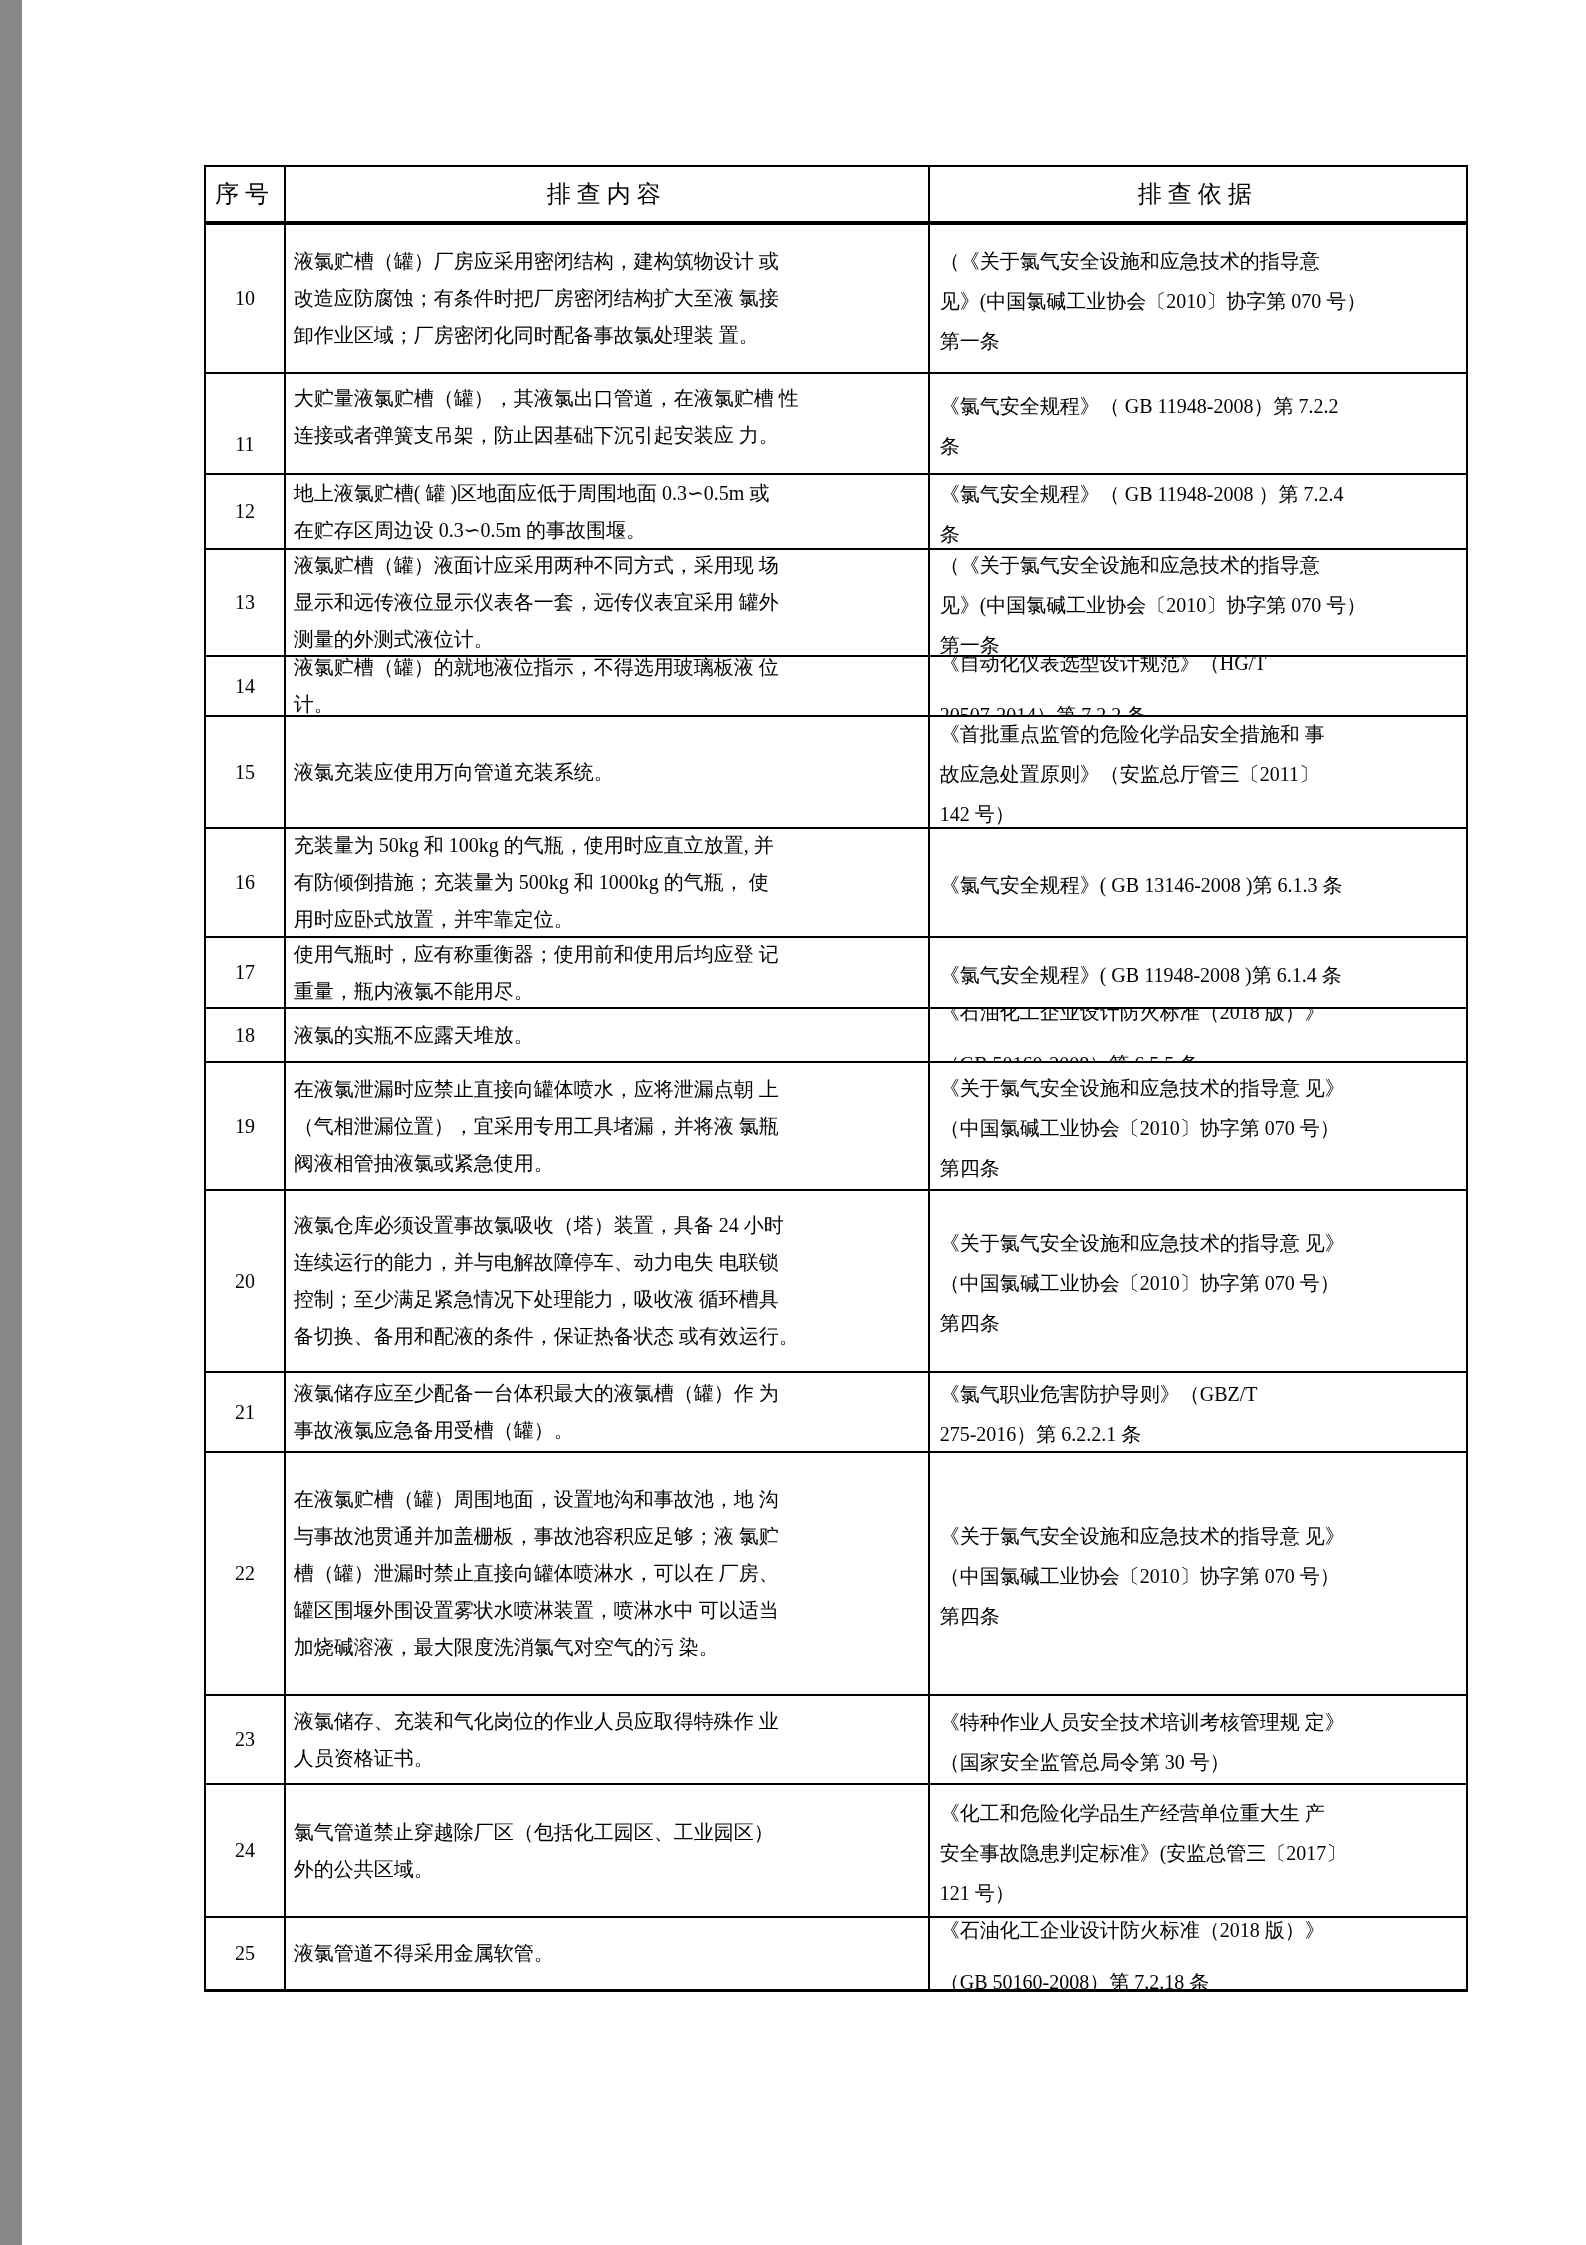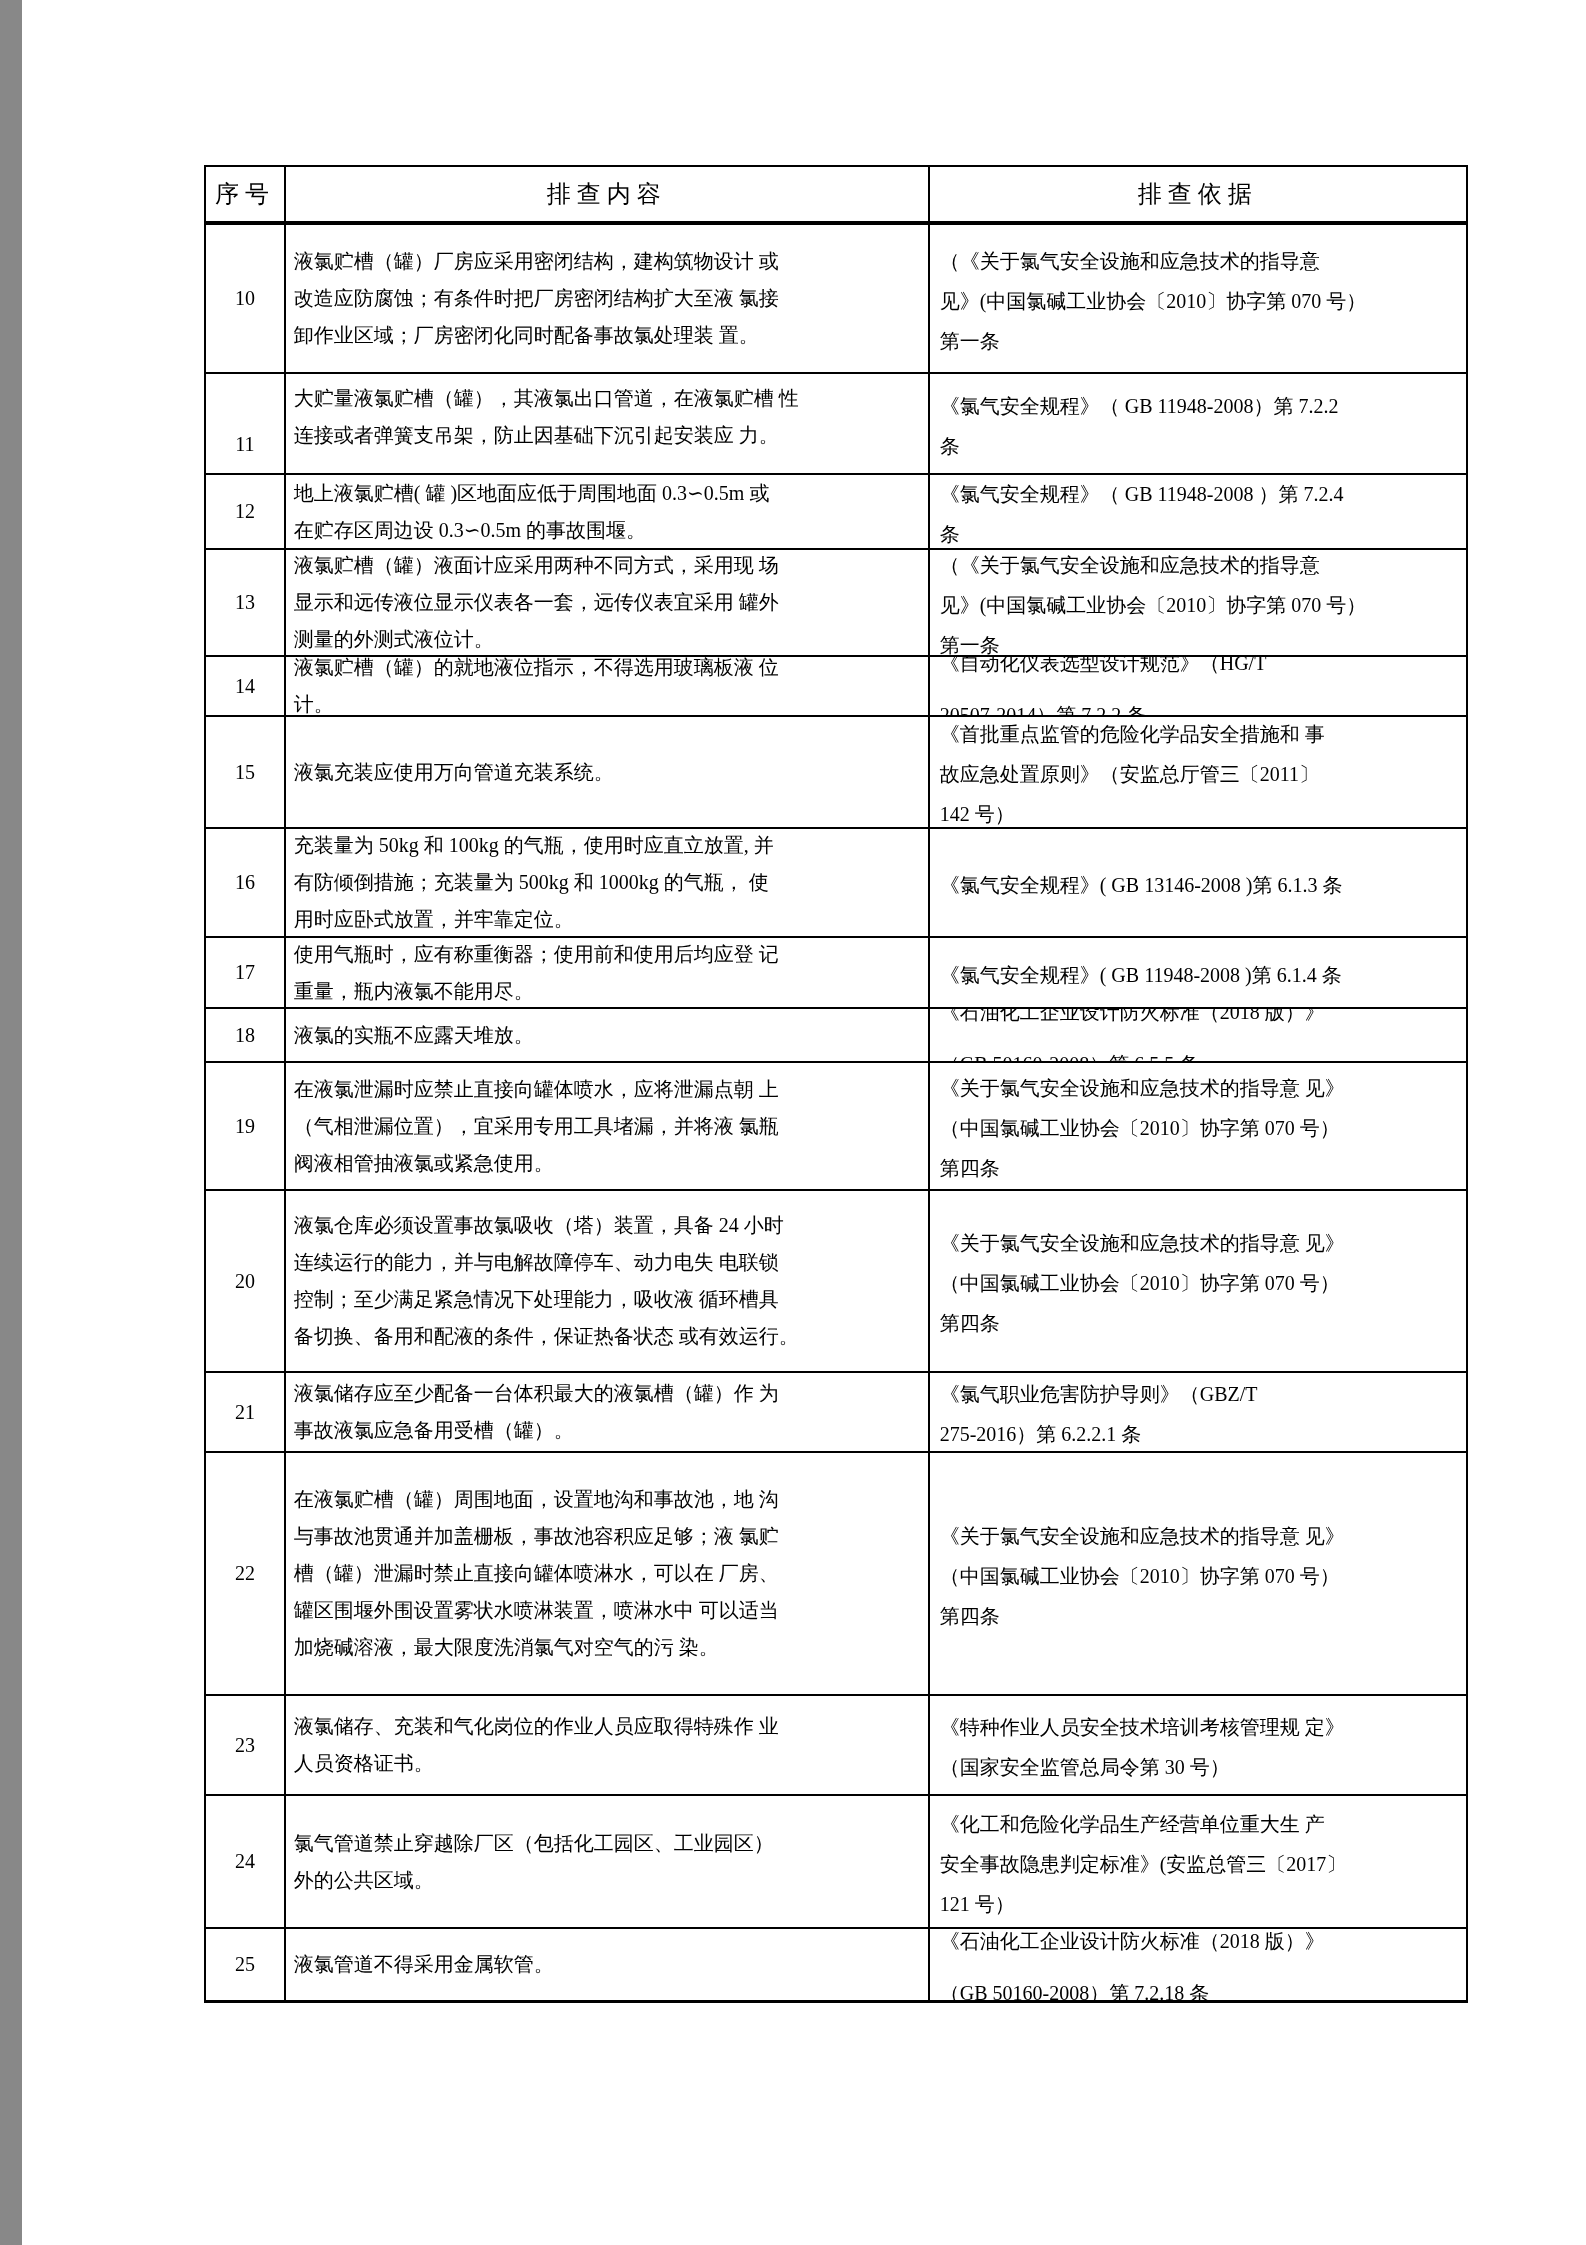--- a/index.html
+++ b/index.html
@@ -271,21 +271,21 @@
 罐区围堰外围设置雾状水喷淋装置，喷淋水中 可以适当
 加烧碱溶液，最大限度洗消氯气对空气的污 染。</span>
         </div>
       <div class="cell basiscol">
           <span class="txt">《关于氯气安全设施和应急技术的指导意 见》
 （中国氯碱工业协会〔2010〕协字第 070 号）
 第四条</span>
         </div>
     </div>
 
-    <div class="row r23" style="height:100px">
+    <div class="row r23" style="height:89px">
       <div class="cell numcol">
           <span class="txt">23</span>
         </div>
       <div class="cell contentcol">
           <span class="txt">液氯储存、充装和气化岗位的作业人员应取得特殊作 业
 人员资格证书。</span>
         </div>
       <div class="cell basiscol">
           <span class="txt">《特种作业人员安全技术培训考核管理规 定》
 （国家安全监管总局令第 30 号）</span>

